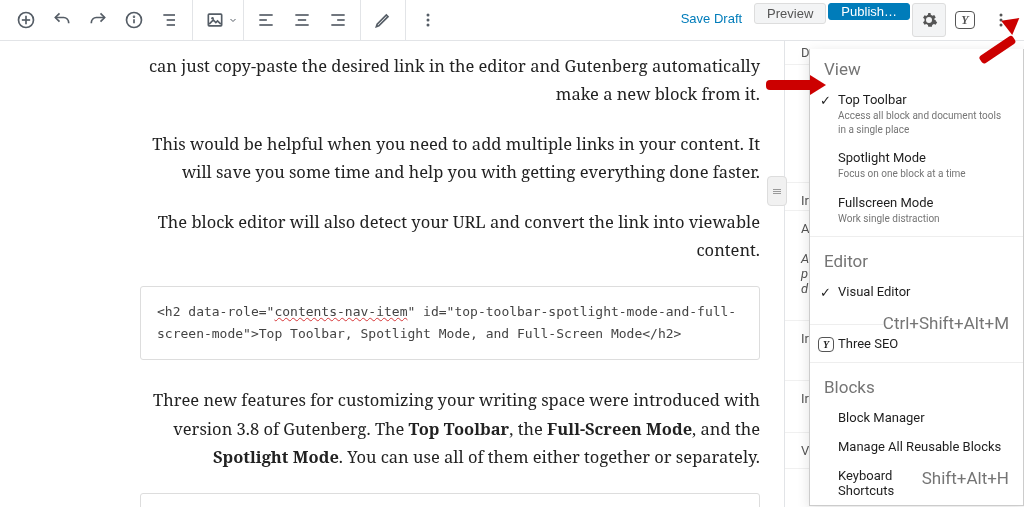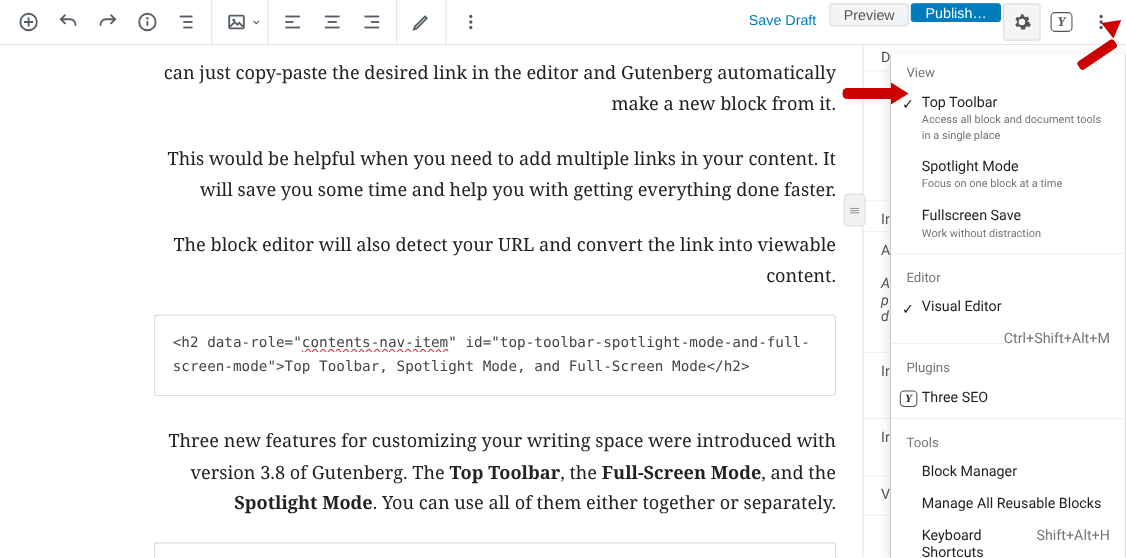--- a/index.html
+++ b/index.html
@@ -31,26 +31,26 @@
   .squig { text-decoration: underline wavy #d63638; text-decoration-thickness:1px; }
 
   
   .sidebar-under { position:absolute; top:41px; right:0; width:240px; border-left:1px solid #e2e4e7; height:466px; background:#fff; font-size:13px; }
   .sidebar-under .row { padding:10px 16px; border-bottom:1px solid #f0f0f0; color:#555; }
   .scroll-handle { position:absolute; right:237px; top:176px; width:20px; height:30px; background:#f1f1f1; border:1px solid #ddd; border-radius:4px; display:flex; flex-direction:column; align-items:center; justify-content:center; gap:1px; }
   .scroll-handle span{height:1px;width:8px;background:#999;}
 
   
   .menu { position:absolute; top:49px; right:0; width:215px; background:#fff; border:1px solid #ccc; border-top:none; box-shadow:0 3px 12px rgba(0,0,0,0.12); font-size:13px; }
-  .menu .section-label { color:#757575; font-size:12px; padding:10px 14px 6px; }
+  .menu .section-label { color:#757575; font-size:17px; padding:10px 14px 6px; }
   .menu .item { padding:7px 14px 7px 28px; position:relative; cursor:pointer; }
   .menu .item .title { font-size:13px; color:#1e1e1e; }
   .menu .item .desc { font-size:10px; color:#757575; margin-top:2px; line-height:1.35; }
   .menu .item .check { position:absolute; left:10px; top:8px; font-size:13px; }
-  .menu .item .shortcut { float:right; color:#757575; font-size:13px; }
+  .menu .item .shortcut { float:right; color:#757575; font-size:17px; }
   .menu hr { border:none; border-top:1px solid #eee; margin:4px 0; }
   .menu .icon-left { position:absolute; left:8px; top:7px; }
 
   
   .arrow { position:absolute; pointer-events:none; }
   .arrow.a1 { top:16px; right:6px; }
   .arrow.a2 { top:74px; right:204px; }
   .arrow-body { position:relative; display:block; }
   .arrow-body .shaft1 { width:40px; height:9px; background:#c00; transform:rotate(-34deg); transform-origin:right center; position:absolute; right:4px; top:18px; border-radius:3px; }
   .arrow-body .head1 { width:0; height:0; border-left:9px solid transparent; border-right:9px solid transparent; border-bottom:16px solid #c00; transform:rotate(52deg); position:absolute; right:-4px; top:-1px; }
@@ -210,40 +210,39 @@
   <div class="item">
     <span class="check">✓</span>
     <div class="title">Top Toolbar</div>
     <div class="desc">Access all block and document tools in a single place</div>
   </div>
   <div class="item">
     <div class="title">Spotlight Mode</div>
     <div class="desc">Focus on one block at a time</div>
   </div>
   <div class="item">
-    <div class="title">Fullscreen Save</div>
-    <div class="desc">Work without distraction</div>
+    <div class="title">Fullscreen Mode</div>
+    <div class="desc">Work single distraction</div>
   </div>
   <hr>
   <div class="section-label">Editor</div>
   <div class="item">
     <span class="check">✓</span>
     <div class="title">Visual Editor</div>
   </div>
   <div class="item">
     <span class="shortcut">Ctrl+Shift+Alt+M</span>
   </div>
   <hr>
-  <div class="section-label">Plugins</div>
   <div class="item">
     <span class="icon-left"><span class="yoast" style="width:16px;height:15px;font-size:10px;">Y</span></span>
     <div class="title">Three SEO</div>
   </div>
   <hr>
-  <div class="section-label">Tools</div>
+  <div class="section-label">Blocks</div>
   <div class="item">
     <div class="title">Block Manager</div>
   </div>
   <div class="item">
     <div class="title">Manage All Reusable Blocks</div>
   </div>
   <div class="item">
     <span class="shortcut">Shift+Alt+H</span>
     <div class="title">Keyboard Shortcuts</div>
   </div>

